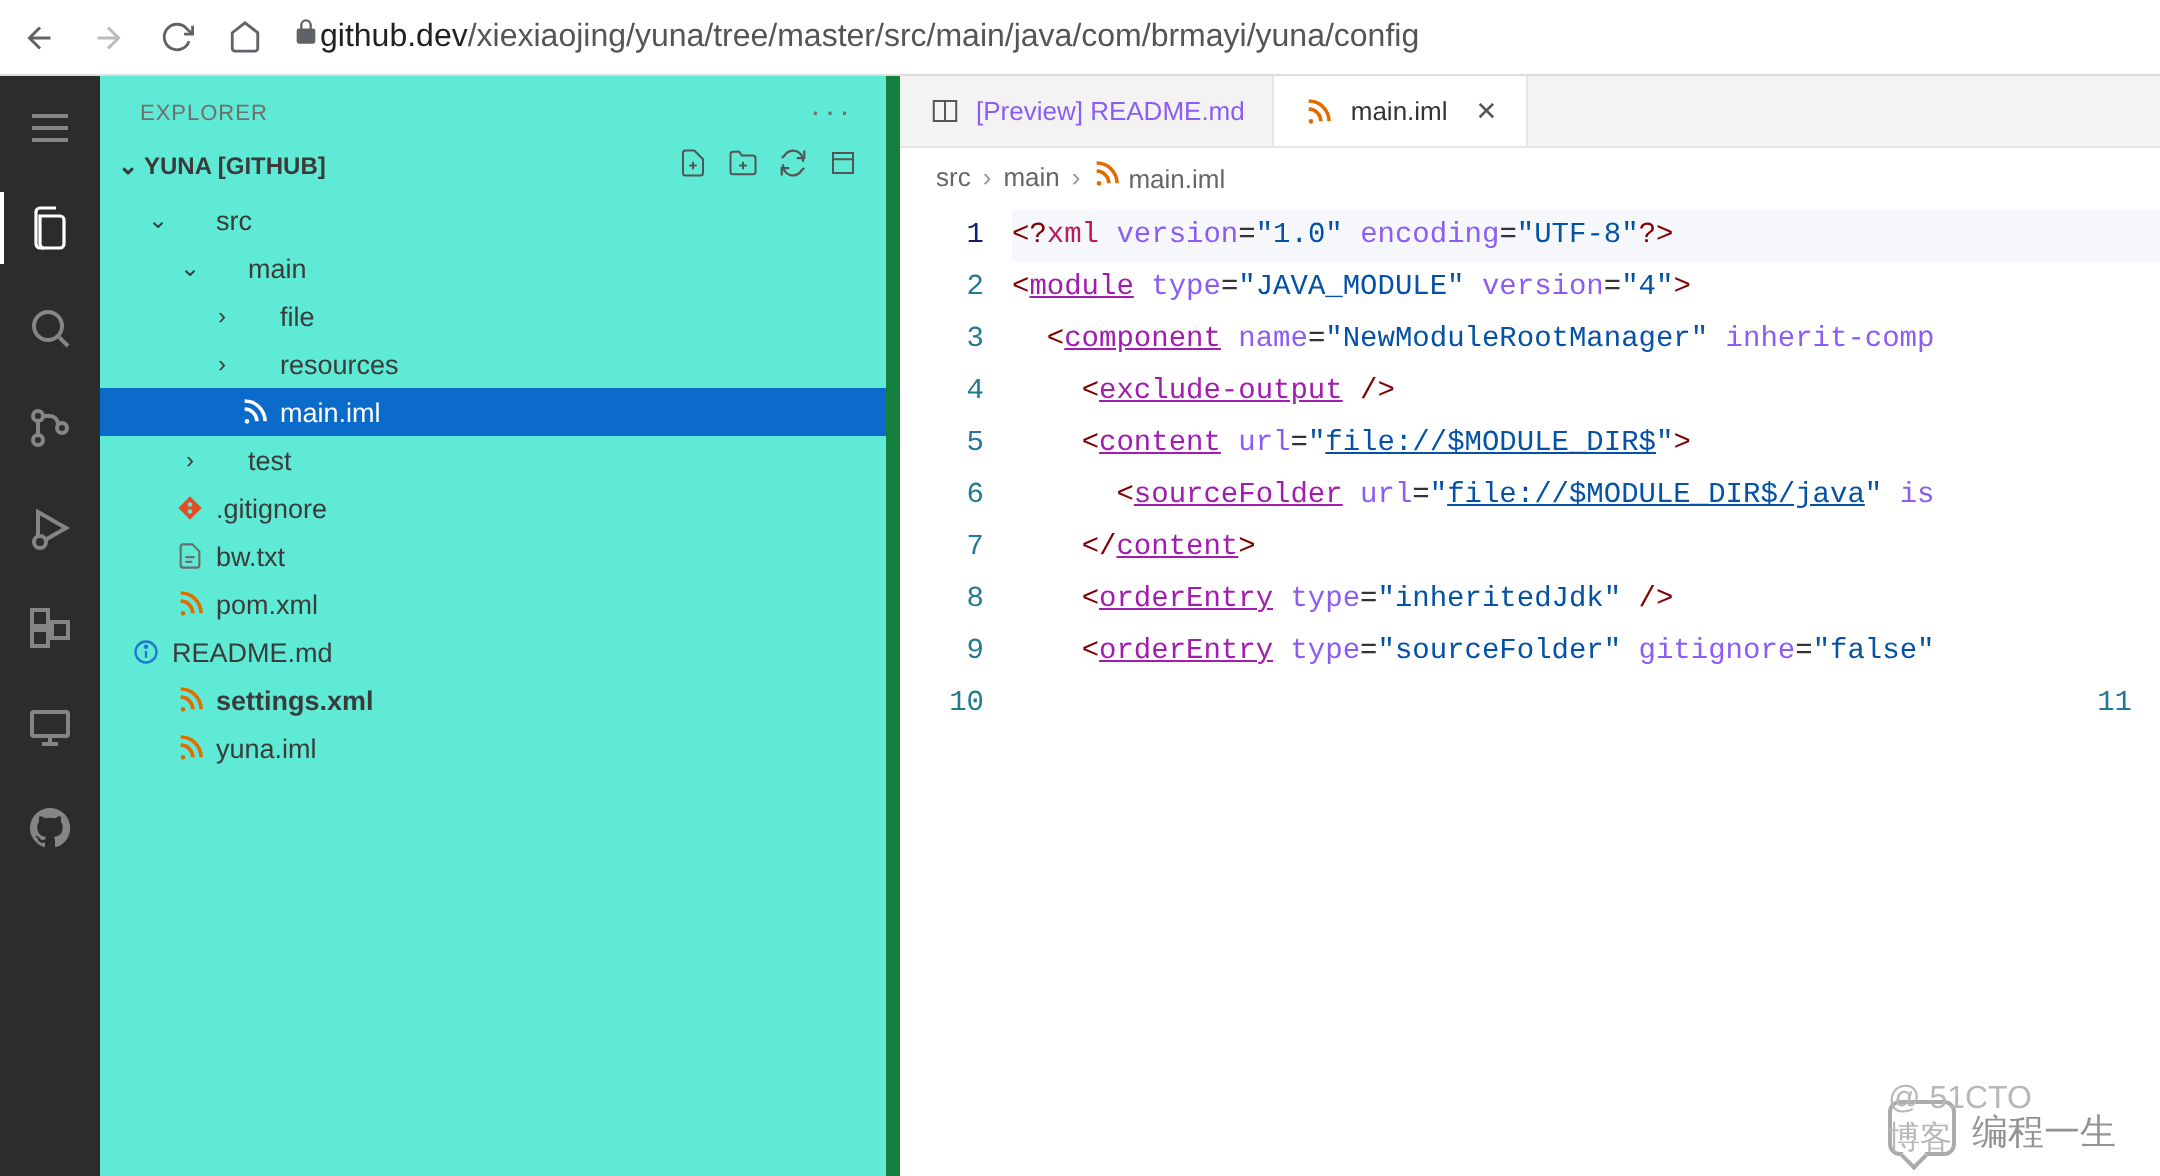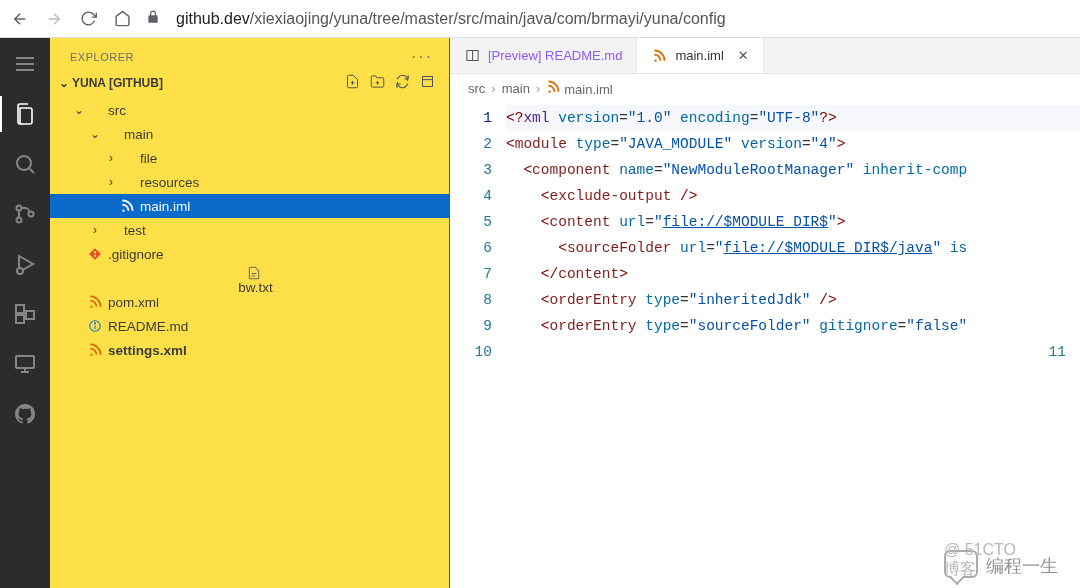--- a/index.html
+++ b/index.html
@@ -2,36 +2,36 @@
 <html><head>
 <meta charset="utf-8">
 <style>
 * { margin: 0; padding: 0; box-sizing: border-box; }
 body { font-family: -apple-system, "Segoe UI", sans-serif; font-size: 13px; color: #333; background: #fff; width: 1080px; height: 588px; overflow: hidden; }
 
 
 .browser-bar { height: 38px; display: flex; align-items: center; padding: 0 10px; gap: 14px; border-bottom: 1px solid #ddd; background: #fff; }
 .browser-bar .nav-btn { width: 20px; height: 20px; display: flex; align-items: center; justify-content: center; color: #5f6368; cursor: pointer; }
 .browser-bar .nav-btn.disabled { color: #bbb; }
-.url-box { flex: 1; display: flex; align-items: center; gap: 16px; font-size: 16px; color: #555; }
+.url-box { flex: 1; display: flex; align-items: center; gap: 0; font-size: 16px; color: #555; }
 .url-box .lock { color: #5f6368; }
 .url-box .host { color: #202124; }
 
 
 .workspace { display: grid; grid-template-columns: 50px 400px 1fr; height: calc(588px - 38px); }
 
 
 .activity-bar { background: #2c2c2c; display: flex; flex-direction: column; align-items: center; padding-top: 12px; gap: 22px; }
 .activity-item { width: 28px; height: 28px; display: flex; align-items: center; justify-content: center; color: #858585; cursor: pointer; position: relative; }
 .activity-item.active { color: #fff; }
 .activity-item.active::before { content: ""; position: absolute; left: -11px; top: -4px; bottom: -4px; width: 2px; background: #fff; }
 .activity-item svg { width: 24px; height: 24px; }
 
 
-.sidebar { background: #fde047; border-right: 1px solid #15803d; display: flex; flex-direction: column; }
+.sidebar { background: #5eead4; border-right: 7px solid #15803d; display: flex; flex-direction: column; }
 .sb-header { display: flex; align-items: center; padding: 10px 16px 4px 20px; font-size: 11px; color: #6f6f6f; letter-spacing: 0.5px; }
 .sb-header .dots { margin-left: auto; font-size: 16px; letter-spacing: 2px; cursor: pointer; }
 .sb-title { display: flex; align-items: center; padding: 4px 14px 6px 6px; font-size: 12px; font-weight: 700; color: #3b3b3b; }
 .sb-title .chev { width: 16px; text-align: center; }
 .sb-title .actions { margin-left: auto; display: flex; gap: 10px; color: #555; }
 .sb-title .actions span { cursor: pointer; }
 
 .tree { font-size: 13.5px; color: #3b3b3b; }
 .tree-row { display: flex; align-items: center; height: 24px; padding-right: 10px; cursor: pointer; }
 .tree-row.selected { background: #0b6bcb; color: #fff; }
@@ -52,25 +52,25 @@
 .tab .ico { width: 16px; display: inline-flex; justify-content: center; }
 .tab .close { margin-left: 6px; color: #555; }
 .breadcrumb { display: flex; align-items: center; gap: 6px; padding: 6px 18px; font-size: 13px; color: #666; }
 .breadcrumb .sep { color: #999; }
 .code { font-family: Consolas, "Courier New", monospace; font-size: 14.5px; line-height: 26px; display: grid; grid-template-columns: 56px 1fr; padding-top: 2px; }
 .gutter { text-align: right; color: #237893; padding-right: 14px; }
 .gutter.active-line { color: #0b216f; }
 .line { white-space: pre; color: #333; }
 .hl-line { background: #f5f7fa; }
 .tok-br { color: #800000; }
-.tok-tag { color: #7f1d1d; }
-.tok-attr { color: #0369a1; }
+.tok-tag { color: #a21caf; text-decoration: underline; }
+.tok-attr { color: #8b5cf6; }
 .tok-str { color: #0451a5; }
 .tok-link { color: #0451a5; text-decoration: underline; }
-.tok-pi { color: #4c1d95; }
+.tok-pi { color: #be185d; }
 
 
 .watermark { position: absolute; right: 22px; bottom: 10px; display: flex; align-items: flex-end; gap: 8px; color: #666; font-size: 18px; opacity: 0.7; }
 .watermark .bubble { width: 34px; height: 28px; border: 2px solid #888; border-radius: 6px; position: relative; }
 .watermark .bubble::after { content: ""; position: absolute; bottom: -7px; left: 6px; width: 8px; height: 8px; border-left: 2px solid #888; border-bottom: 2px solid #888; transform: rotate(-45deg); background: #fff; }
 .watermark .sub { position: absolute; right: 36px; bottom: -2px; font-size: 16px; color: #999; }
 </style>
 </head>
 <body>
 
@@ -232,59 +232,68 @@
         </div>
         <div class="tree-row" style="padding-left: 22px;">
           <span class="chev"></span>
           <span class="ico git">
             <svg width="14" height="14" viewBox="0 0 24 24" fill="currentColor">
               <path d="M12 2 2 12l10 10 10-10L12 2zm0 5a2 2 0 1 1 0 4 2 2 0 0 1 0-4zm0 6a2 2 0 1 1 0 4 2 2 0 0 1 0-4z"></path>
             </svg>
           </span>
           <span class="lbl">.gitignore</span>
         </div>
-        <div class="tree-row" style="padding-left: 22px; flex-direction: column;">
+        <div class="tree-row" style="padding-left: 22px;">
           <span class="chev"></span>
           <span class="ico txt">
             <svg width="14" height="14" viewBox="0 0 24 24" fill="none" stroke="currentColor" stroke-width="1.8">
               <path d="M14 2H6a2 2 0 0 0-2 2v16a2 2 0 0 0 2 2h12a2 2 0 0 0 2-2V8l-6-6z"></path>
               <line x1="8" y1="13" x2="16" y2="13"></line>
               <line x1="8" y1="17" x2="14" y2="17"></line>
             </svg>
           </span>
           <span class="lbl">bw.txt</span>
         </div>
         <div class="tree-row" style="padding-left: 22px;">
           <span class="chev"></span>
           <span class="ico rss">
             <svg width="14" height="14" viewBox="0 0 24 24" fill="currentColor">
               <path d="M4 11a9 9 0 0 1 9 9h3A12 12 0 0 0 4 8v3zm0-7a16 16 0 0 1 16 16h3A19 19 0 0 0 4 1v3zm2 14a2 2 0 1 0 0 4 2 2 0 0 0 0-4z"></path>
             </svg>
           </span>
           <span class="lbl">pom.xml</span>
         </div>
-        <div class="tree-row" style="padding-left: 22px;">
+        <div class="tree-row" style="">
           <span class="chev"></span>
           <span class="ico info">
             <svg width="14" height="14" viewBox="0 0 24 24" fill="none" stroke="currentColor" stroke-width="2">
               <circle cx="12" cy="12" r="9"></circle>
               <line x1="12" y1="11" x2="12" y2="17"></line>
               <circle cx="12" cy="7.5" r="1" fill="currentColor"></circle>
             </svg>
           </span>
           <span class="lbl">README.md</span>
         </div>
         <div class="tree-row" style="padding-left: 22px; font-weight: bold;">
           <span class="chev"></span>
           <span class="ico rss">
             <svg width="14" height="14" viewBox="0 0 24 24" fill="currentColor">
               <path d="M4 11a9 9 0 0 1 9 9h3A12 12 0 0 0 4 8v3zm0-7a16 16 0 0 1 16 16h3A19 19 0 0 0 4 1v3zm2 14a2 2 0 1 0 0 4 2 2 0 0 0 0-4z"></path>
             </svg>
           </span>
           <span class="lbl">settings.xml</span>
+        </div>
+        <div class="tree-row" style="padding-left: 22px;">
+          <span class="chev"></span>
+          <span class="ico rss">
+            <svg width="14" height="14" viewBox="0 0 24 24" fill="currentColor">
+              <path d="M4 11a9 9 0 0 1 9 9h3A12 12 0 0 0 4 8v3zm0-7a16 16 0 0 1 16 16h3A19 19 0 0 0 4 1v3zm2 14a2 2 0 1 0 0 4 2 2 0 0 0 0-4z"></path>
+            </svg>
+          </span>
+          <span class="lbl">yuna.iml</span>
         </div>
       </div>
   </div>
 
   <div class="editor">
     <div class="tabs" id="tabs">
         <div class="tab">
           <span class="ico " style="color:#555">
             <svg width="15" height="15" viewBox="0 0 24 24" fill="none" stroke="currentColor" stroke-width="1.6">
               <rect x="3" y="4" width="18" height="16"></rect>

